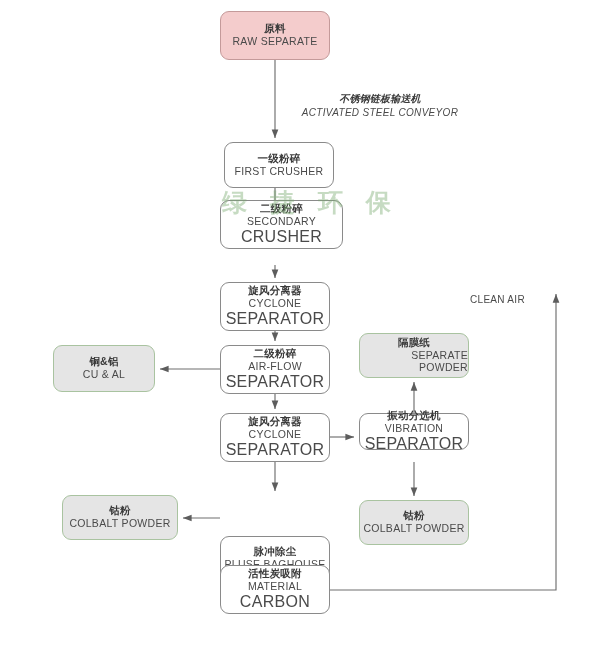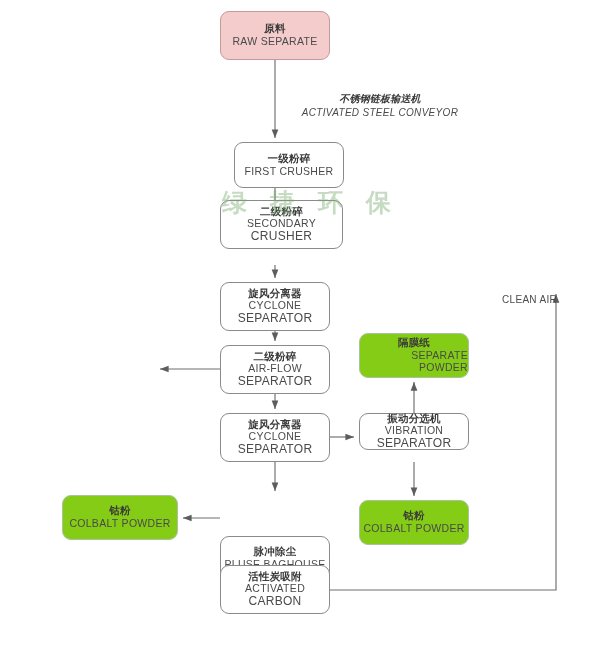--- a/index.html
+++ b/index.html
@@ -29,35 +29,35 @@
     display: flex;
     flex-direction: column;
     align-items: center;
     justify-content: center;
     text-align: right;
     line-height: 1.12;
     background: #ffffff;
     z-index: 3;
   }
   .node.pink { background: #f4cccc; border-color: #c49a9a; }
-  .node.green { background: #84cc16; border-color: #a9c3a0; }
+  .node.green { background: #e5e5e5; border-color: #a9c3a0; }
   .cn {
     font-size: 10.5px;
     font-weight: bold;
     color: #3a3a3a;
     letter-spacing: 0.2px;
   }
   .en {
     font-size: 10.5px;
     color: #4a4a4a;
     letter-spacing: 0.3px;
     margin-top: 1px;
   }
   .en2 {
-    font-size: 12px;
+    font-size: 16px;
     color: #4a4a4a;
     letter-spacing: 0.3px;
   }
   .free-label {
     position: absolute;
     text-align: center;
     z-index: 4;
   }
   .free-label .cn { font-size: 10px; }
   .free-label .en { font-size: 10px; }
@@ -121,21 +121,21 @@
 
       <path d="M330,590 L556,590 L556,294" marker-end="url(#arw)"></path>
     </g>
   </svg>
 
   <div class="node pink" style="left:220px; top:11px; width:110px; height:49px;">
     <div class="cn">原料</div>
     <div class="en">RAW SEPARATE</div>
   </div>
 
-  <div class="node" style="left:234px; top:142px; width:110px; height:46px;">
+  <div class="node" style="left:224px; top:142px; width:110px; height:46px;">
     <div class="cn">一级粉碎</div>
     <div class="en">FIRST CRUSHER</div>
   </div>
 
   <div class="node" style="left:220px; top:200px; width:123px; height:49px;">
     <div class="cn">二级粉碎</div>
     <div class="en">SECONDARY</div>
     <div class="en2">CRUSHER</div>
   </div>
 
@@ -157,24 +157,28 @@
     <div class="en2">SEPARATOR</div>
   </div>
 
   <div class="node" style="left:220px; top:495px; width:110px; height:45px;margin-top:41px;">
     <div class="cn">脉冲除尘</div>
     <div class="en">PLUSE BAGHOUSE</div>
   </div>
 
   <div class="node" style="left:220px; top:565px; width:110px; height:49px;">
     <div class="cn">活性炭吸附</div>
-    <div class="en">ACTIVATED</div>
+    <div class="en">MATERIAL</div>
     <div class="en2">CARBON</div>
   </div>
 
+  <div class="node green" style="left:53px; top:345px; width:102px; height:47px;">
+    <div class="cn">铜&amp;铝</div>
+    <div class="en">CU &amp; AL</div>
+  </div>
 
   <div class="node green" style="left:62px; top:495px; width:116px; height:45px;">
     <div class="cn">钴粉</div>
     <div class="en">COLBALT POWDER</div>
   </div>
 
   <div class="node green" style="left:359px; top:333px; width:110px; height:45px;">
     <div class="cn">隔膜纸</div>
     <div class="en">SEPARATE POWDER</div>
   </div>
@@ -188,19 +192,19 @@
   <div class="node green" style="left:359px; top:500px; width:110px; height:45px;">
     <div class="cn">钴粉</div>
     <div class="en">COLBALT POWDER</div>
   </div>
 
   <div class="free-label" style="left:290px; top:92px; width:180px;font-style:italic;">
     <div class="cn">不锈钢链板输送机</div>
     <div class="en">ACTIVATED STEEL CONVEYOR</div>
   </div>
 
-  <div class="free-label" style="left:470px; top:293px; width:80px; text-align:right;margin-left:7px;">
+  <div class="free-label" style="left:470px; top:293px; width:80px; text-align:left;">
     <div class="en">CLEAN AIR</div>
   </div>
 
   <div class="watermark">绿 捷 环 保</div>
 
 </div>
 
 </body></html>

